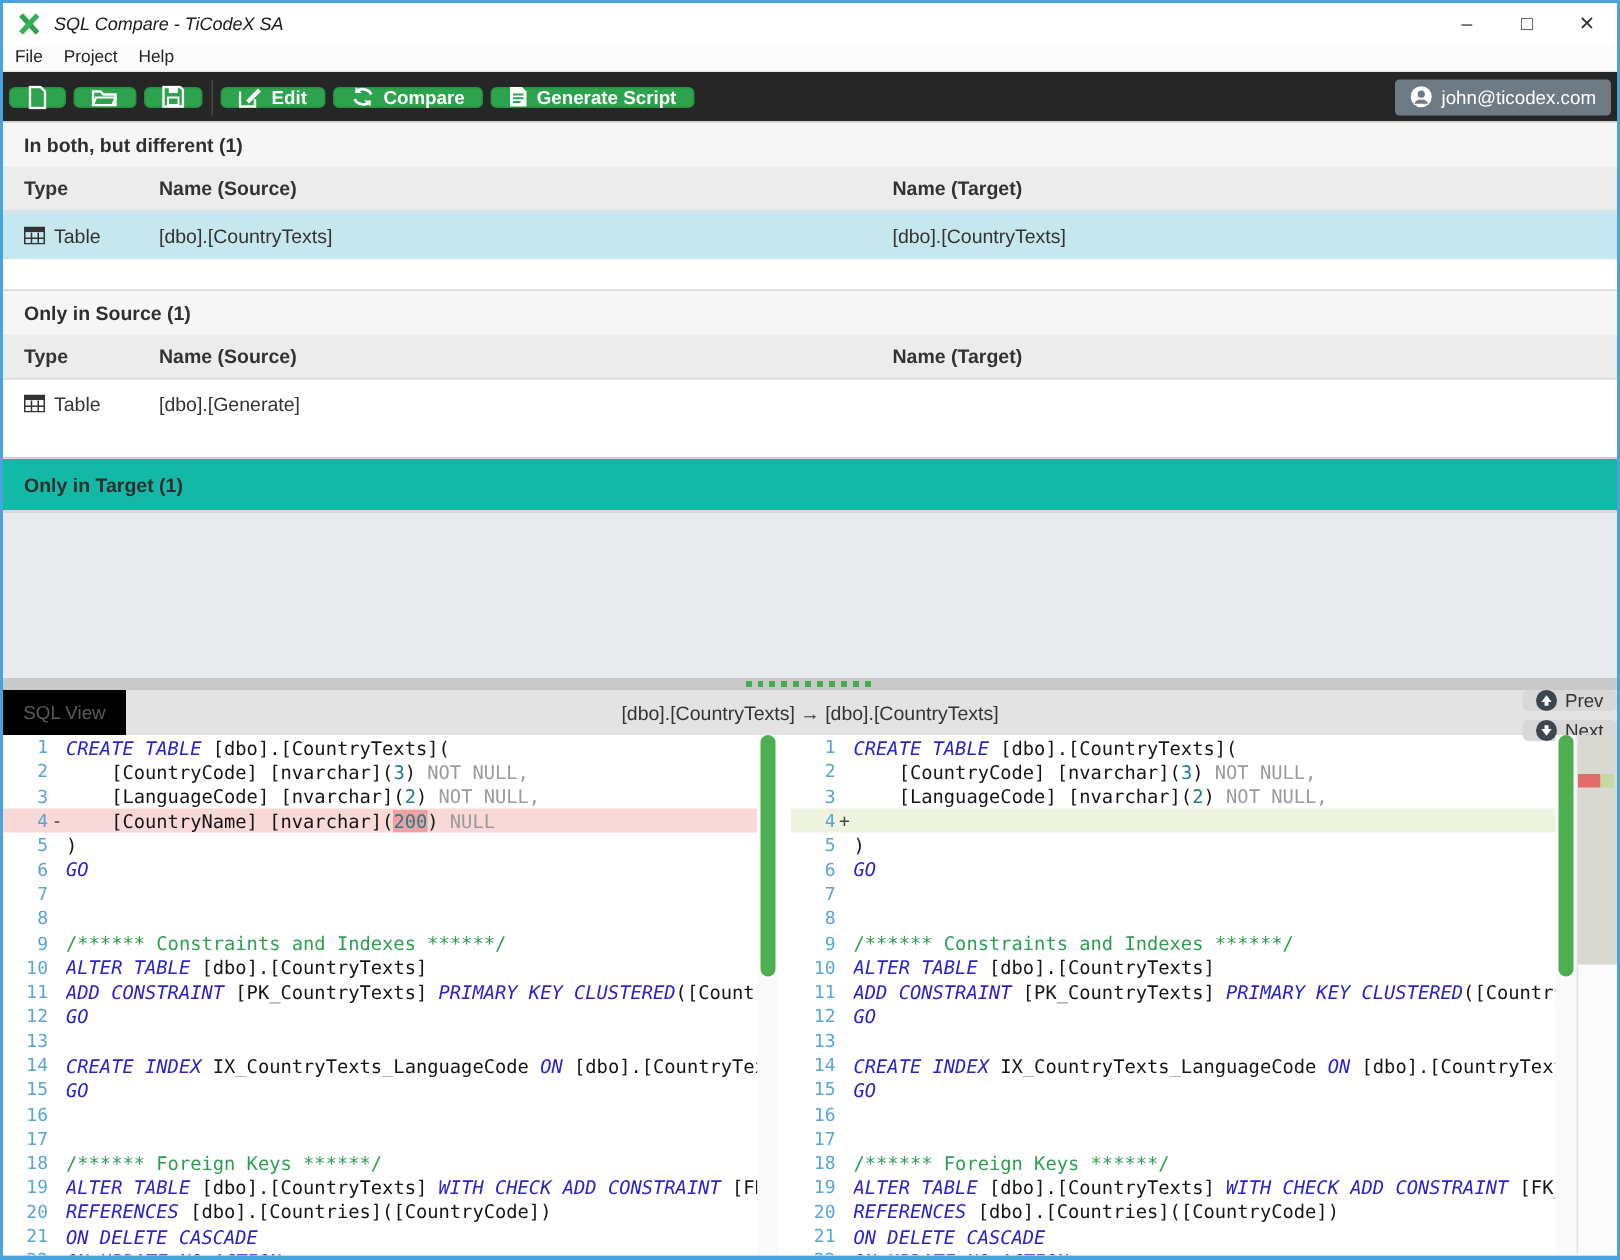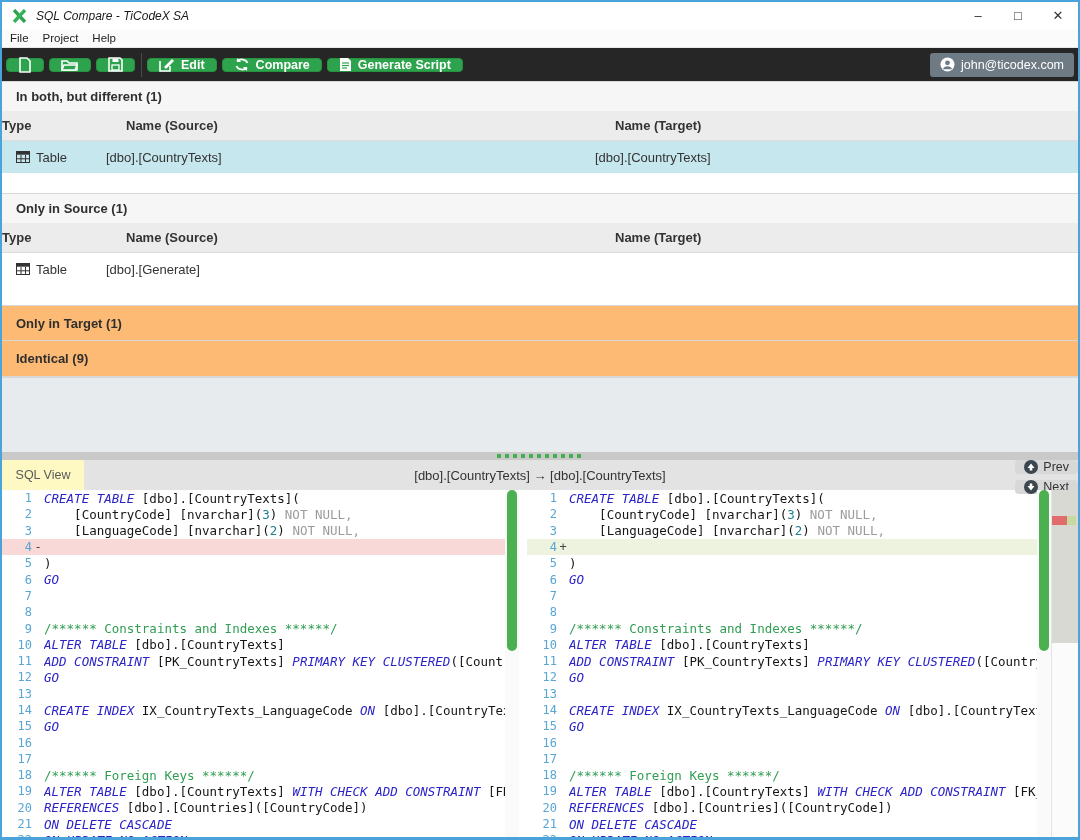--- a/index.html
+++ b/index.html
@@ -30,41 +30,41 @@
   .user-badge { margin-left:auto; background:#6e7a84; color:#fff; border-radius:3px; height:24px;
                 display:flex; align-items:center; gap:6px; padding:0 10px; font-size:12.5px; }
 
   
   .sections { flex:0 0 371px; display:flex; flex-direction:column; background:#fff; overflow:hidden; }
   .sec-header { height:30px; flex:0 0 30px; background:#f6f6f6; border-top:1px solid #d7d7d7;
                 display:flex; align-items:center; padding-left:14px;
                 font-size:13px; font-weight:bold; color:#2f2f2f; }
   .col-header { height:30px; flex:0 0 30px; background:#ececec; display:flex; align-items:center;
                 font-size:13px; font-weight:bold; color:#333; border-bottom:1px solid #dcdcdc;}
-  .col-type { width:124px; }
+  .col-type { width:104px; padding-left:14px; }
   .col-src  { width:489px; }
   .col-tgt  { flex:1; }
   .data-row { height:32px; flex:0 0 32px; display:flex; align-items:center; font-size:13px; color:#333; }
   .data-row.selected { background:#c7e7ef; }
   .row-type { width:104px; padding-left:14px; display:flex; align-items:center; gap:6px; }
   .row-spacer { height:20px; flex:0 0 20px; background:#fff; }
-  .sec-collapsed { height:36px; flex:0 0 36px; background:#fdba74; border-top:1px solid #d7d7d7;
+  .sec-collapsed { height:36px; flex:0 0 36px; background:#14b8a6; border-top:1px solid #d7d7d7;
                    border-bottom:1px solid #d7d7d7; display:flex; align-items:center; padding-left:14px;
                    font-size:13px; font-weight:bold; color:#2f2f2f; }
   .sec-collapsed + .sec-collapsed { border-top:none; }
   .filler { flex:1; background:#e7ebee; border-top:1px solid #d7d7d7; }
 
   
   .splitter { height:8px; flex:0 0 8px; background:#c9c9c9; display:flex; align-items:center; justify-content:center; }
   .splitter-dots { width:86px; height:4px;
      background:repeating-linear-gradient(90deg,#43ad4c 0 4px, rgba(0,0,0,0) 4px 8px); }
 
   
   .tabstrip { height:30px; flex:0 0 30px; background:#e3e3e3; display:flex; align-items:stretch; position:relative; }
-  .tab-active { width:82px; background:#fef9c3; display:flex; align-items:center; justify-content:center;
+  .tab-active { width:82px; background:#000000; display:flex; align-items:center; justify-content:center;
                 font-size:12.5px; color:#5a5a5a; }
   .diff-title { position:absolute; left:0; right:0; top:0; bottom:0; display:flex;
                 align-items:center; justify-content:center; font-size:13px; color:#333; pointer-events:none; }
   .tab-actions { margin-left:auto; display:flex; align-items:flex-end; gap:6px; padding-right:0;flex-direction:column; }
   .nav-btn { background:#d8d8d8; border-radius:4px; height:22px; display:flex; align-items:center;
              gap:5px; padding:0 9px; font-size:12.5px; color:#333; }
   .close-x { font-size:14px; color:#555; font-weight:bold; padding:0 4px; }
 
   
   .code-area { flex:1; display:flex; background:#fff; overflow:hidden; }
@@ -221,23 +221,20 @@
         <span>Table</span>
       </span>
       <span class="col-src">[dbo].[Generate]</span>
       <span class="col-tgt"></span>
     </div>
     <div class="row-spacer"></div>
 
     <div class="sec-collapsed">
       <span>Only in Target (1)</span>
     </div>
-    <div class="sec-collapsed">
-      <span>Identical (9)</span>
-    </div>
     <div class="filler"></div>
   </div>
 
   <div class="splitter">
     <div class="splitter-dots"></div>
   </div>
 
   <div class="tabstrip">
     <div class="tab-active">
       <span>SQL View</span>
@@ -261,21 +258,21 @@
       <span class="close-x">✕</span>
     </div>
   </div>
 
   <div class="code-area">
     <div class="pane pane-left">
       <div class="code-body">
           <div class="code-line"><span class="gutter-num">1</span><span class="gutter-sign"></span><span class="code-text"><span class="tok-k">CREATE TABLE</span><span class="tok-t"> [dbo].[CountryTexts](</span></span></div>
           <div class="code-line"><span class="gutter-num">2</span><span class="gutter-sign"></span><span class="code-text"><span class="tok-t">    [CountryCode] [nvarchar](</span><span class="tok-n">3</span><span class="tok-t">) </span><span class="tok-g">NOT NULL,</span></span></div>
           <div class="code-line"><span class="gutter-num">3</span><span class="gutter-sign"></span><span class="code-text"><span class="tok-t">    [LanguageCode] [nvarchar](</span><span class="tok-n">2</span><span class="tok-t">) </span><span class="tok-g">NOT NULL,</span></span></div>
-          <div class="code-line line-del"><span class="gutter-num">4</span><span class="gutter-sign">-</span></div>
+          <div class="code-line line-del"><span class="gutter-num">4</span><span class="gutter-sign">-</span><span class="code-text"><span class="tok-t">    [CountryName] [nvarchar](</span><span class="tok-nd">200</span><span class="tok-t">) </span><span class="tok-g">NULL</span></span></div>
           <div class="code-line"><span class="gutter-num">5</span><span class="gutter-sign"></span><span class="code-text"><span class="tok-t">)</span></span></div>
           <div class="code-line"><span class="gutter-num">6</span><span class="gutter-sign"></span><span class="code-text"><span class="tok-k">GO</span></span></div>
           <div class="code-line"><span class="gutter-num">7</span><span class="gutter-sign"></span><span class="code-text"></span></div>
           <div class="code-line"><span class="gutter-num">8</span><span class="gutter-sign"></span><span class="code-text"></span></div>
           <div class="code-line"><span class="gutter-num">9</span><span class="gutter-sign"></span><span class="code-text"><span class="tok-c">/****** Constraints and Indexes ******/</span></span></div>
           <div class="code-line"><span class="gutter-num">10</span><span class="gutter-sign"></span><span class="code-text"><span class="tok-k">ALTER TABLE</span><span class="tok-t"> [dbo].[CountryTexts]</span></span></div>
           <div class="code-line"><span class="gutter-num">11</span><span class="gutter-sign"></span><span class="code-text"><span class="tok-k">ADD CONSTRAINT</span><span class="tok-t"> [PK_CountryTexts] </span><span class="tok-k">PRIMARY KEY CLUSTERED</span><span class="tok-t">([CountryCode],[Langua</span></span></div>
           <div class="code-line"><span class="gutter-num">12</span><span class="gutter-sign"></span><span class="code-text"><span class="tok-k">GO</span></span></div>
           <div class="code-line"><span class="gutter-num">13</span><span class="gutter-sign"></span><span class="code-text"></span></div>
           <div class="code-line"><span class="gutter-num">14</span><span class="gutter-sign"></span><span class="code-text"><span class="tok-k">CREATE INDEX</span><span class="tok-t"> IX_CountryTexts_LanguageCode </span><span class="tok-k">ON</span><span class="tok-t"> [dbo].[CountryTexts]([Langua</span></span></div>

